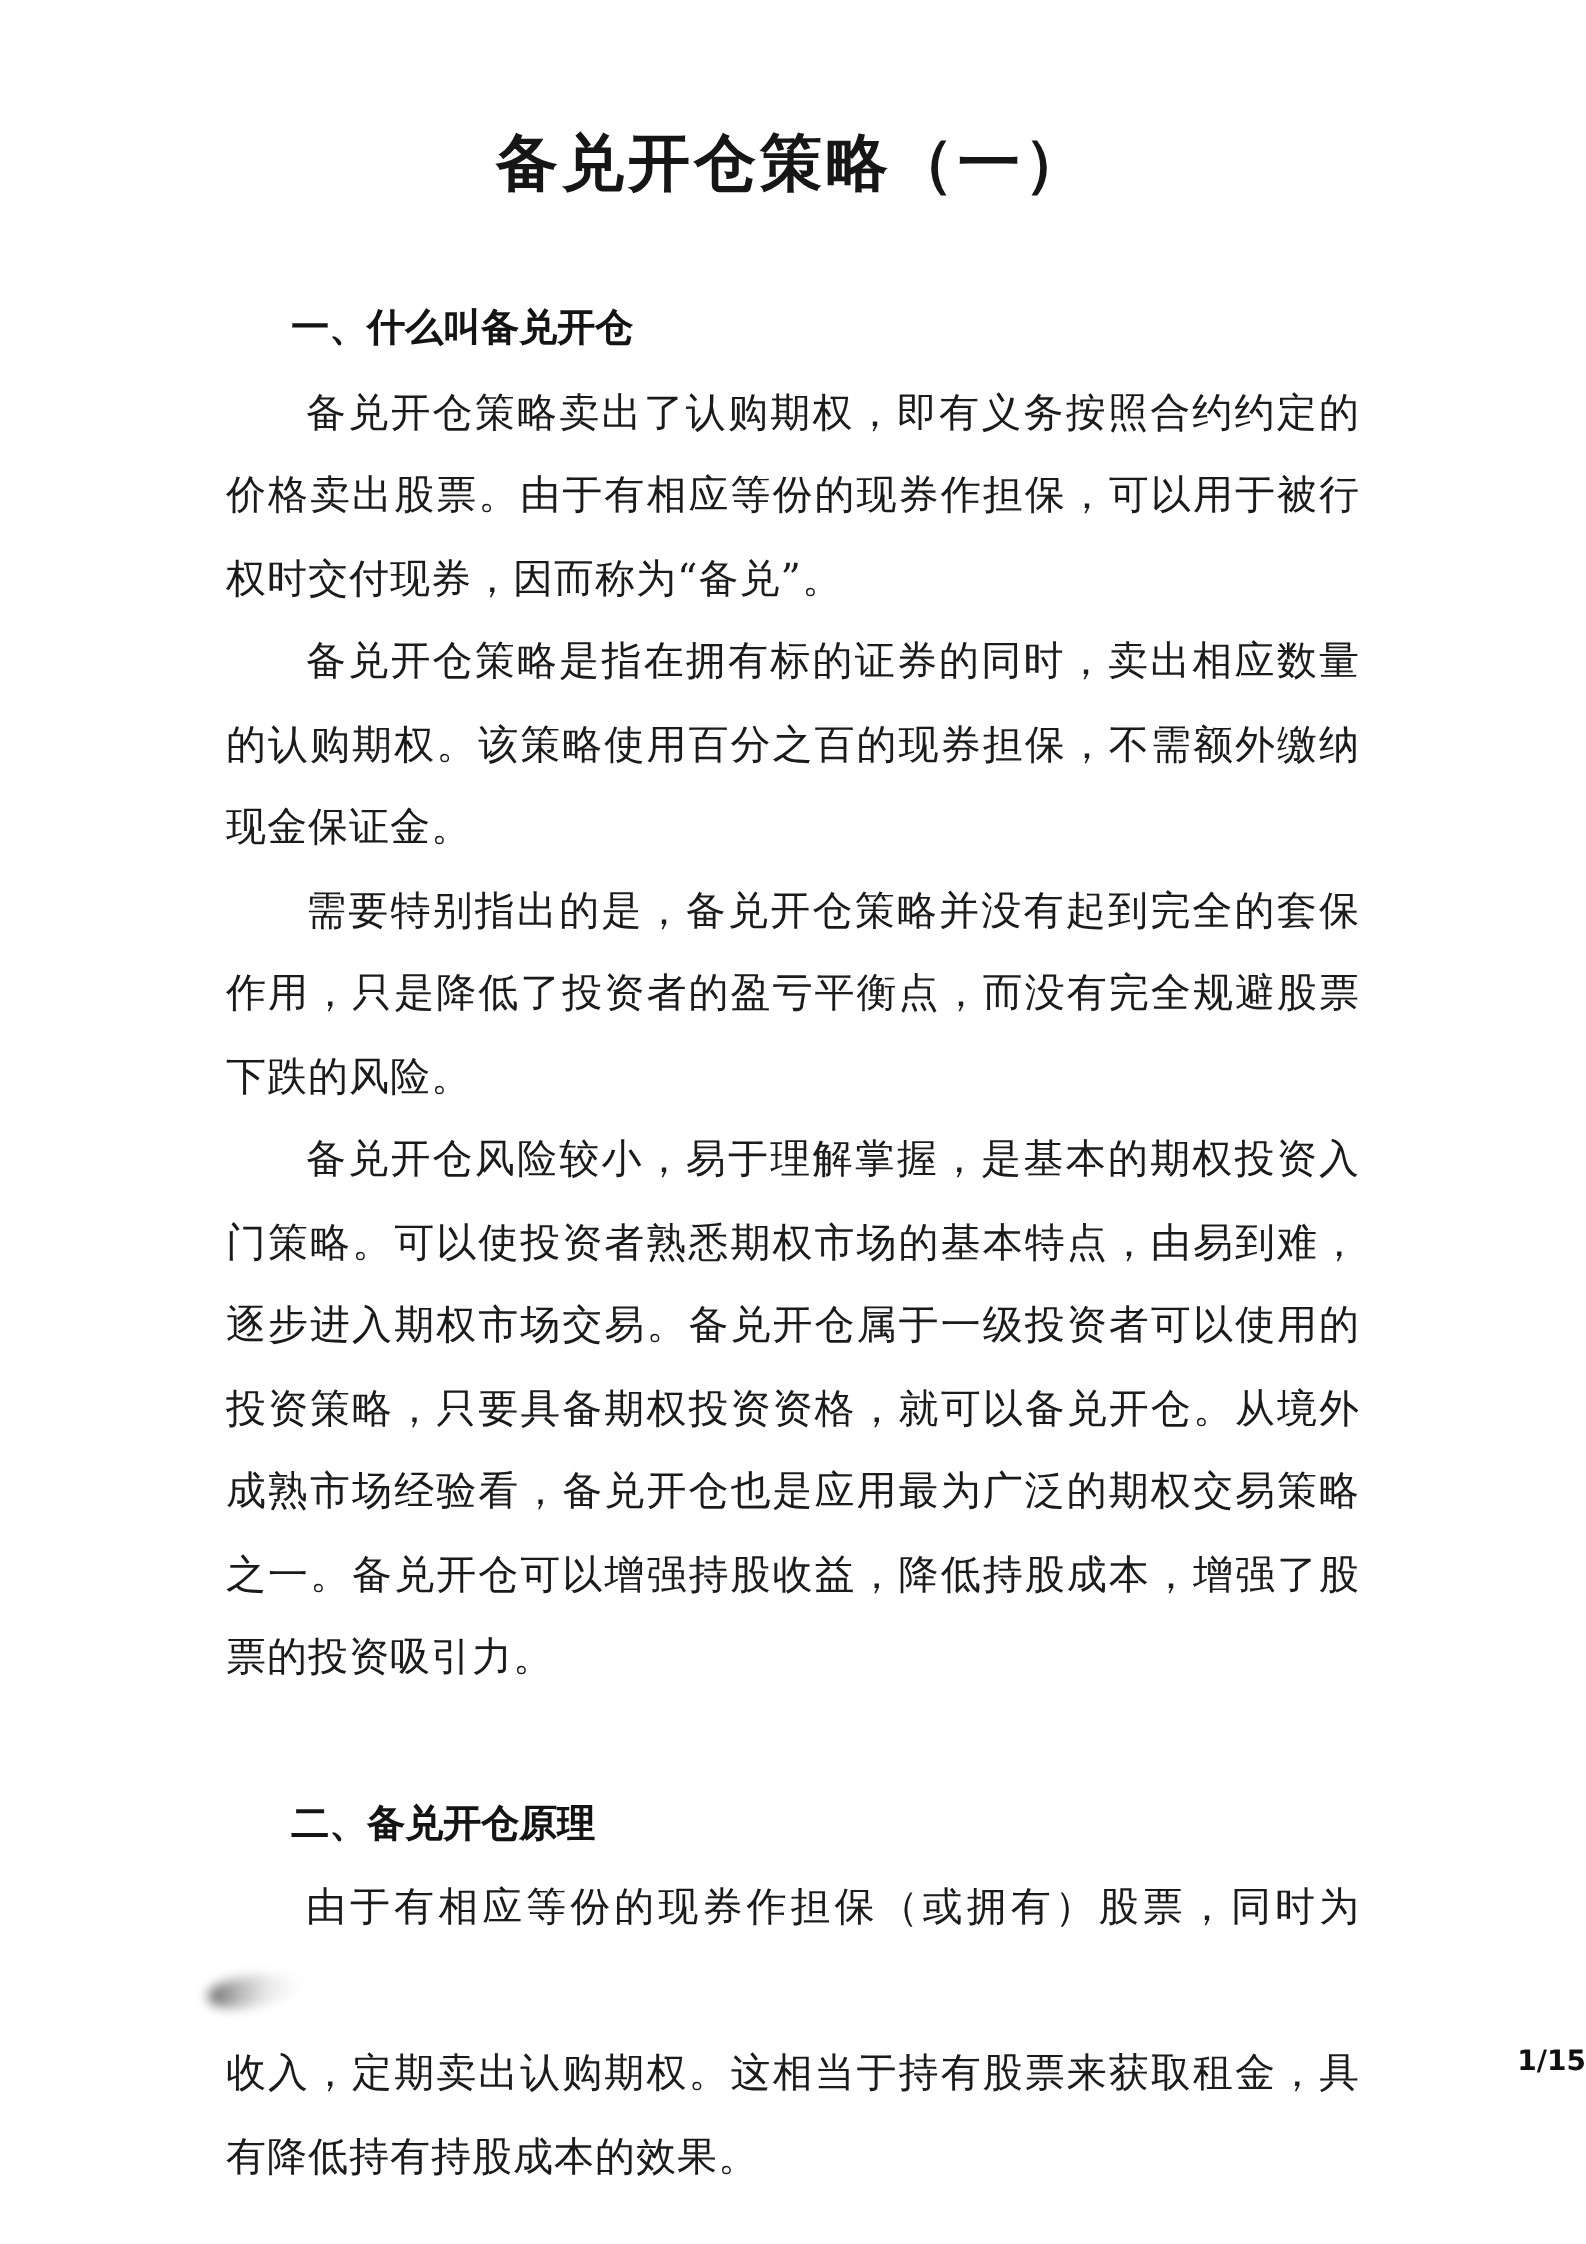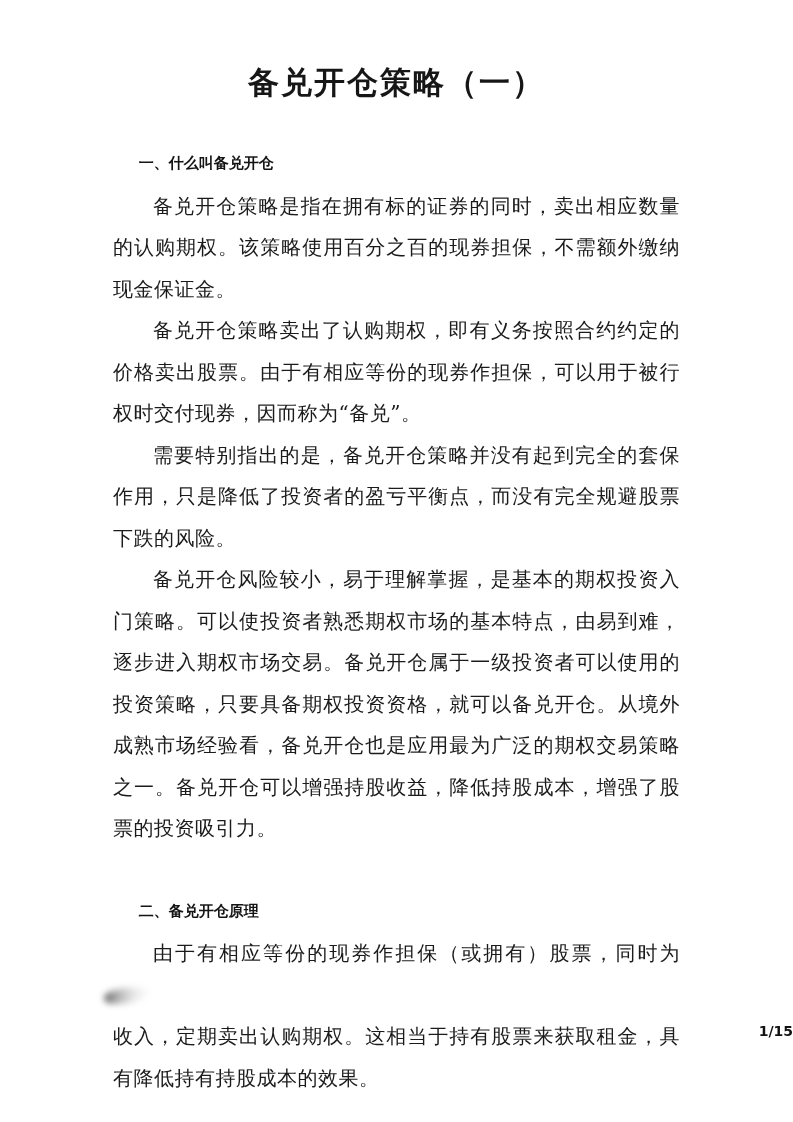--- a/index.html
+++ b/index.html
@@ -24,22 +24,22 @@
     line-height: 40px;
     font-weight: 600;
     letter-spacing: 2px;
     color: #161616;
   }
   .content {
     margin: 0 113px;
   }
   .section-heading {
     margin: 0;
-    font-family: Liberation Mono, monospace;
-    font-size: 15px;
+    font-family: Liberation Serif, serif;
+    font-size: 19px;
     font-weight: bold;
     line-height: 41.5px;
     text-indent: 1.72em;
     color: #141414;
   }
   .section-heading.first {
     margin-top: 42px;
   }
   .section-heading.second {
     margin-top: 42px;
@@ -86,23 +86,23 @@
 <body>
 
 <div class="page">
 
   <h1 class="doc-title">备兑开仓策略（一）</h1>
 
   <div class="content">
 
     <h2 class="section-heading first">一、什么叫备兑开仓</h2>
 
+    <p class="body-para">备兑开仓策略卖出了认购期权，即有义务按照合约约定的价格卖出股票。由于有相应等份的现券作担保，可以用于被行权时交付现券，因而称为“备兑”。</p>
+
     <p class="body-para">备兑开仓策略是指在拥有标的证券的同时，卖出相应数量的认购期权。该策略使用百分之百的现券担保，不需额外缴纳现金保证金。</p>
-
-    <p class="body-para">备兑开仓策略卖出了认购期权，即有义务按照合约约定的价格卖出股票。由于有相应等份的现券作担保，可以用于被行权时交付现券，因而称为“备兑”。</p>
 
     <p class="body-para">需要特别指出的是，备兑开仓策略并没有起到完全的套保作用，只是降低了投资者的盈亏平衡点，而没有完全规避股票下跌的风险。</p>
 
     <p class="body-para">备兑开仓风险较小，易于理解掌握，是基本的期权投资入门策略。可以使投资者熟悉期权市场的基本特点，由易到难，逐步进入期权市场交易。备兑开仓属于一级投资者可以使用的投资策略，只要具备期权投资资格，就可以备兑开仓。从境外成熟市场经验看，备兑开仓也是应用最为广泛的期权交易策略之一。备兑开仓可以增强持股收益，降低持股成本，增强了股票的投资吸引力。</p>
 
     <h2 class="section-heading second">二、备兑开仓原理</h2>
 
     <p class="body-para"><span>由于有相应等份的现券作担保（或拥有）股票，同时为</span><span class="smudge"></span></p>
 
     <p class="body-para continuation">收入，定期卖出认购期权。这相当于持有股票来获取租金，具有降低持有持股成本的效果。</p>

